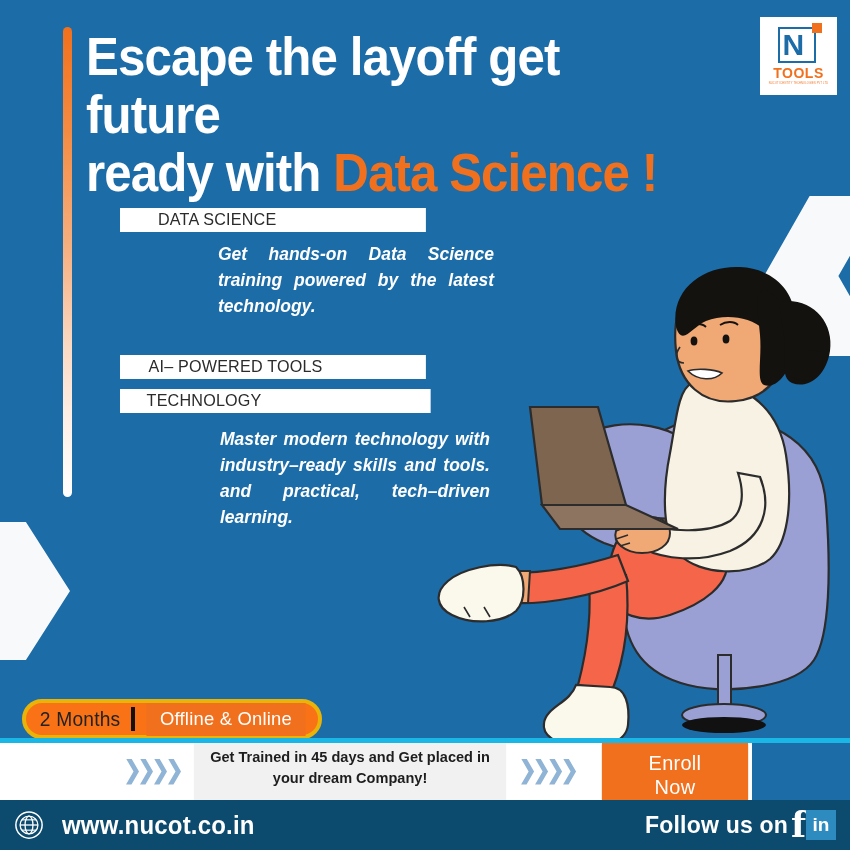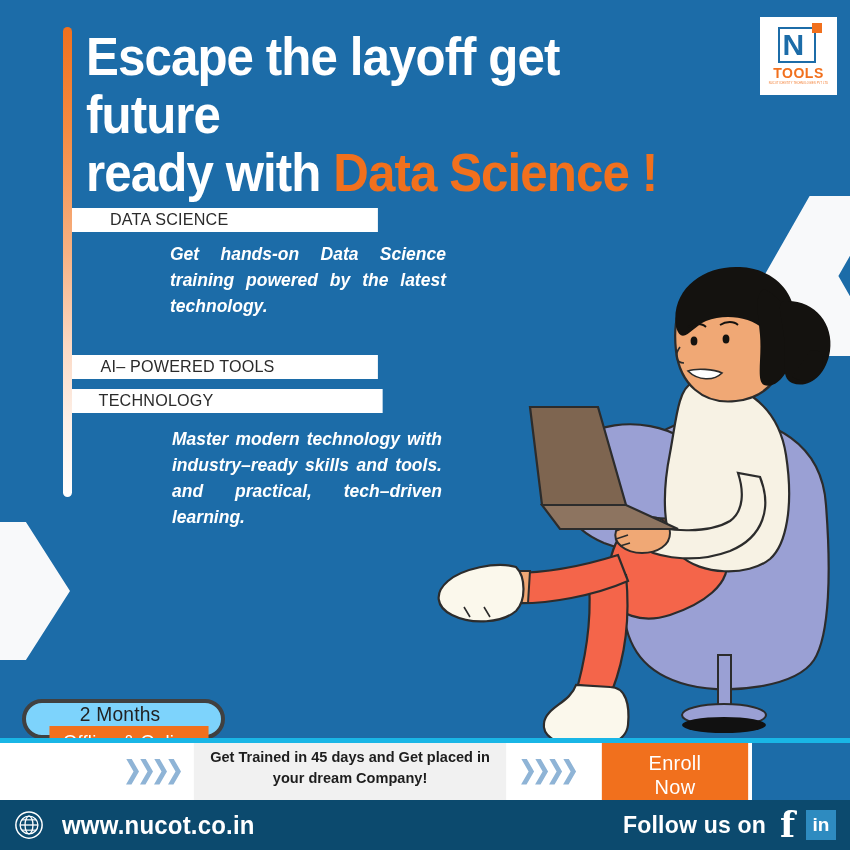--- a/index.html
+++ b/index.html
@@ -76,21 +76,21 @@
   .headline {
     position:absolute; left:86px; top:28px; width:620px;
     color:#ffffff;
     font-size:53px; line-height:58px;
     font-weight:bold; letter-spacing:-1px;
     transform:scaleX(.93); transform-origin:left top;
   }
   .headline .accent { color:#f1701d; }
 
   
-  .features { position:absolute; left:72px; top:208px; width:400px; }
+  .features { position:absolute; left:72px; top:208px; width:400px;padding-left:48px; }
   .feature { margin-bottom:10px; }
   .feat-label {
     background:#ffffff;
     height:24px;
     display:flex; align-items:center;
     padding-left:40px;
     color:#2b2b2b;
     font-size:17px; letter-spacing:.2px;
     transform:scaleX(.95); transform-origin:left center;
   }
@@ -111,26 +111,25 @@
   .feature.b3 .feat-body { width:270px; margin-left:100px; margin-top:13px; }
   .feat-body::after { content:""; display:inline-block; width:100%; }
 
   
   .illo { position:absolute; left:430px; top:255px; width:420px; height:500px; }
 
   
   .badge {
     position:absolute; left:22px; top:699px;
     height:40px;
-    background:#7dd3fc;
-    border:4px solid #404040;
+    background:#f97316;
+    border:4px solid #eab308;
     border-radius:22px;
     display:flex; align-items:center;
     padding:0 10px 0 12px;
-    flex-direction:column;
   }
   .badge-months {
     color:#222222; font-size:20px; font-weight:normal;
     letter-spacing:.2px; padding-right:9px;
     transform:scaleX(.96);
   }
   .badge-div { width:4px; height:24px; background:#111111; }
   .badge-mode {
     background:#f1701d; color:#ffffff;
     font-size:19px; letter-spacing:.2px;
@@ -176,21 +175,21 @@
     display:flex; align-items:center;
   }
   .globe-icon { margin-left:14px; width:30px; height:30px; }
   .site-url {
     color:#ffffff; font-size:25px; font-weight:bold;
     letter-spacing:.2px; margin-left:14px;
     transform:scaleX(.96);
   }
   .follow-wrap {
     position:absolute; right:14px; top:0; height:50px;
-    display:flex; align-items:center; gap:11px;
+    display:flex; align-items:center; 
   }
   .follow-lbl {
     color:#ffffff; font-size:24px; font-weight:bold;
     letter-spacing:.2px; transform:scaleX(.96);
   }
   .fb-glyph {
     color:#ffffff; font-size:35px; line-height:32px;
     font-family:"DejaVu Serif", serif; font-weight:bold;
   }
   .li-box {

